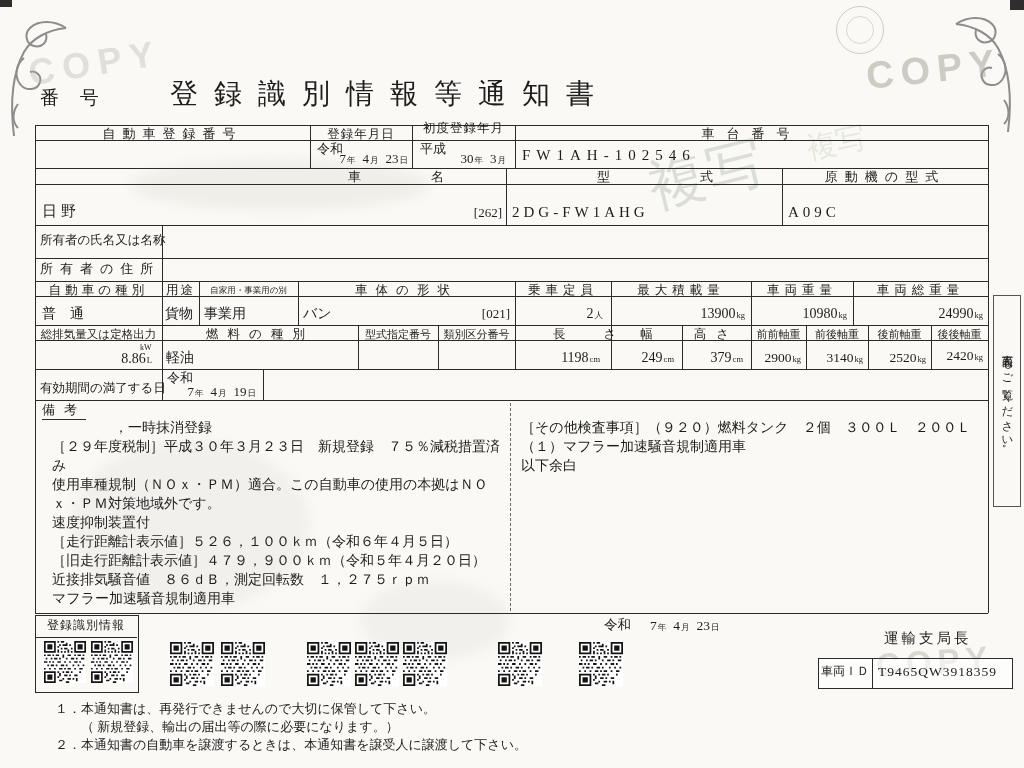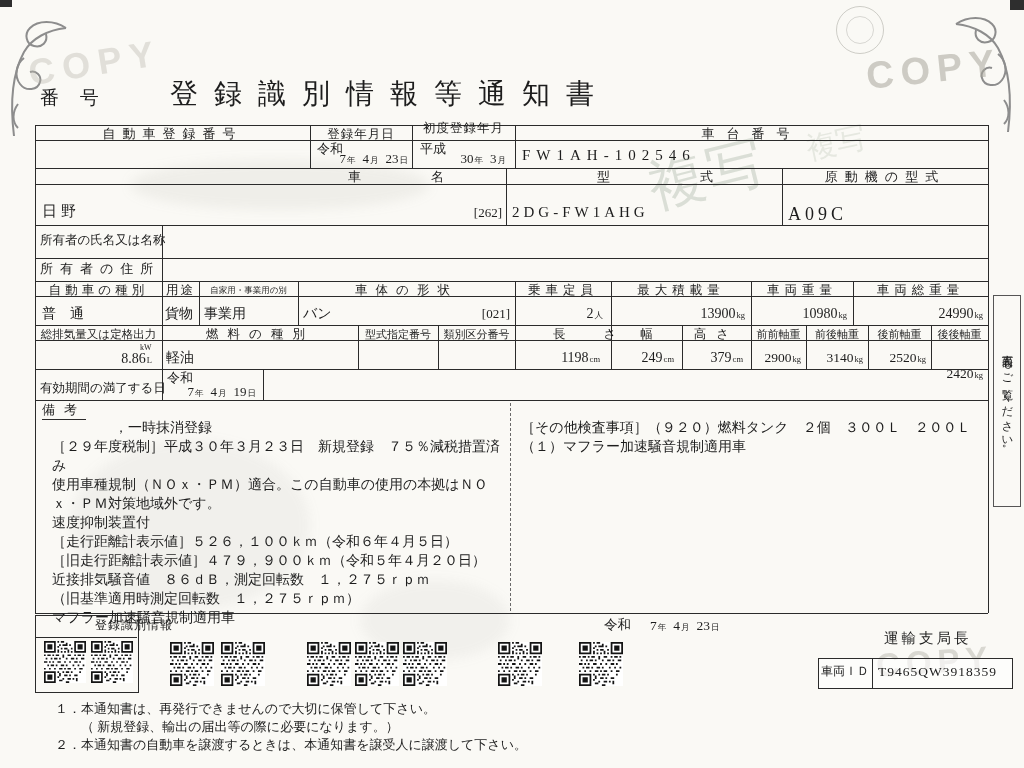--- a/index.html
+++ b/index.html
@@ -121,21 +121,21 @@
     <span>30</span><span class="u">年</span><span class="gap">3</span><span class="u">月</span>
   </div>
   <div class="t" style="left:522px;top:147px;font-size:15px;letter-spacing:6px;">FW1AH-102546</div>
 
   <div class="t" style="left:348px;top:170px;font-size:13px;letter-spacing:70px;">車名</div>
   <div class="t" style="left:597px;top:170px;font-size:13px;letter-spacing:90px;">型式</div>
   <div class="t c" style="left:782px;top:170px;width:206px;font-size:13px;letter-spacing:7px;">原動機の型式</div>
   <div class="t" style="left:42px;top:203px;font-size:15px;letter-spacing:4px;">日野</div>
   <div class="t r" style="left:424px;top:206px;width:78px;font-size:13px;">[262]</div>
   <div class="t" style="left:512px;top:204px;font-size:15px;letter-spacing:4px;">2DG-FW1AHG</div>
-  <div class="t" style="left:788px;top:204px;font-size:18px;letter-spacing:4px;">A09C</div>
+  <div class="t" style="left:788px;top:204px;font-size:15px;letter-spacing:4px;">A09C</div>
 
   <div class="t" style="left:40px;top:233px;font-size:12.5px;">所有者の氏名又は名称</div>
   <div class="t" style="left:170px;top:233px;font-size:13px;"></div>
   <div class="t" style="left:40px;top:262px;font-size:13px;letter-spacing:7px;">所有者の住所</div>
   <div class="t" style="left:170px;top:262px;font-size:13px;"></div>
 
   <div class="t c" style="left:35px;top:283px;width:127px;font-size:12.5px;letter-spacing:4px;">自動車の種別</div>
   <div class="t c" style="left:162px;top:283px;width:37px;font-size:12.5px;letter-spacing:2px;">用途</div>
   <div class="t c" style="left:199px;top:286px;width:99px;font-size:8.5px;">自家用・事業用の別</div>
   <div class="t c" style="left:298px;top:283px;width:217px;font-size:12.5px;letter-spacing:8px;">車体の形状</div>
@@ -170,50 +170,50 @@
   <div class="t r" style="left:48px;top:351px;width:104px;font-size:14px;"><span>8.86</span><span class="u">L</span></div>
   <div class="t" style="left:166px;top:350px;font-size:14px;">軽油</div>
   <div class="t" style="left:370px;top:350px;font-size:13px;"></div>
   <div class="t" style="left:450px;top:350px;font-size:13px;"></div>
   <div class="t r" style="left:515px;top:350px;width:85px;font-size:14px;"><span>1198</span><span class="u">cm</span></div>
   <div class="t r" style="left:611px;top:350px;width:63px;font-size:14px;"><span>249</span><span class="u">cm</span></div>
   <div class="t r" style="left:682px;top:350px;width:61px;font-size:14px;"><span>379</span><span class="u">cm</span></div>
   <div class="t r" style="left:751px;top:350px;width:50px;font-size:13.5px;"><span>2900</span><span class="u">kg</span></div>
   <div class="t r" style="left:806px;top:350px;width:57px;font-size:13.5px;"><span>3140</span><span class="u">kg</span></div>
   <div class="t r" style="left:868px;top:350px;width:58px;font-size:13.5px;"><span>2520</span><span class="u">kg</span></div>
-  <div class="t r" style="left:931px;top:366px;width:52px;font-size:13.5px;"><span>2420</span><span class="u">kg</span></div>
+  <div class="t r" style="left:931px;top:348px;width:52px;font-size:13.5px;"><span>2420</span><span class="u">kg</span></div>
 
   <div class="t" style="left:40px;top:381px;font-size:12.5px;">有効期間の満了する日</div>
   <div class="t" style="left:167px;top:371px;font-size:13px;">令和</div>
   <div class="t r" style="left:168px;top:385px;width:88px;font-size:13px;">
     <span>7</span><span class="u">年</span><span class="gap">4</span><span class="u">月</span><span class="gap">19</span><span class="u">日</span>
   </div>
 
   <div class="t" style="left:42px;top:403px;font-size:13px;letter-spacing:9px;border-bottom:1px solid #2b2b2b;padding-bottom:1px;">備考</div>
   <div class="remarks-col" style="left:52px;top:418px;width:458px;">
     <div class="rl" style="text-indent:62px;">，一時抹消登録</div>
     <div class="rl">［２９年度税制］平成３０年３月２３日　新規登録　７５％減税措置済み</div>
     <div class="rl">使用車種規制（ＮＯｘ・ＰＭ）適合。この自動車の使用の本拠はＮＯｘ・ＰＭ対策地域外です。</div>
     <div class="rl">速度抑制装置付</div>
     <div class="rl">［走行距離計表示値］５２６，１００ｋｍ（令和６年４月５日）</div>
     <div class="rl">［旧走行距離計表示値］４７９，９００ｋｍ（令和５年４月２０日）</div>
     <div class="rl">近接排気騒音値　８６ｄＢ，測定回転数　１，２７５ｒｐｍ</div>
-    <div class="rl">（旧基準適用時測定回転数　１，２７５ｒｐｍ）</div>
     <div class="rl">マフラー加速騒音規制適用車</div>
   </div>
   <div class="remarks-col" style="left:521px;top:418px;width:462px;">
     <div class="rl">［その他検査事項］（９２０）燃料タンク　２個　３００Ｌ　２００Ｌ　（１）マフラー加速騒音規制適用車</div>
+    <div class="rl">以下余白</div>
   </div>
 
   <div class="sidebox">
     <div class="vert">裏面もご覧ください。</div>
   </div>
 
   <div class="t" style="left:35px;top:615px;width:102px;height:76px;border:1px solid #2b2b2b;"></div>
-  <div class="t c" style="left:35px;top:619px;width:102px;font-size:12px;letter-spacing:1px;margin-left:48px;">登録識別情報</div>
+  <div class="t c" style="left:35px;top:619px;width:102px;font-size:12px;letter-spacing:1px;">登録識別情報</div>
   <div class="hl" style="left:35px;top:637px;width:102px;"></div>
   <svg class="qr" style="left:44px;top:641px;width:42px;height:42px;">
       <use href="#qr"></use>
     </svg>
   <svg class="qr" style="left:91px;top:641px;width:42px;height:42px;">
       <use href="#qr"></use>
     </svg>
 
   <svg class="qr" style="left:170px;top:642px;">
       <use href="#qr"></use>

